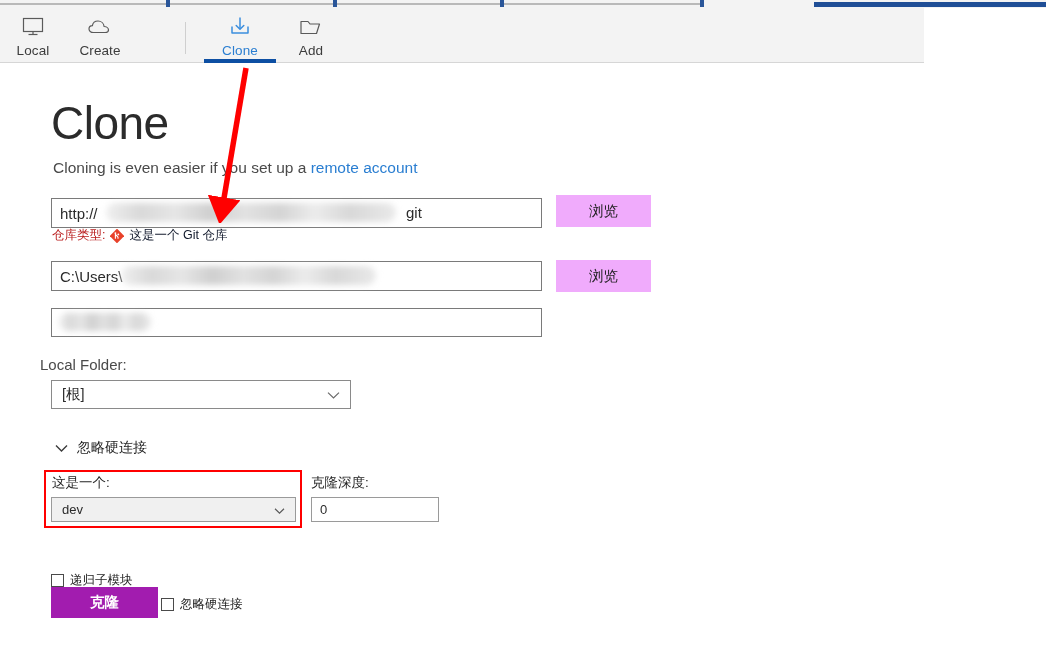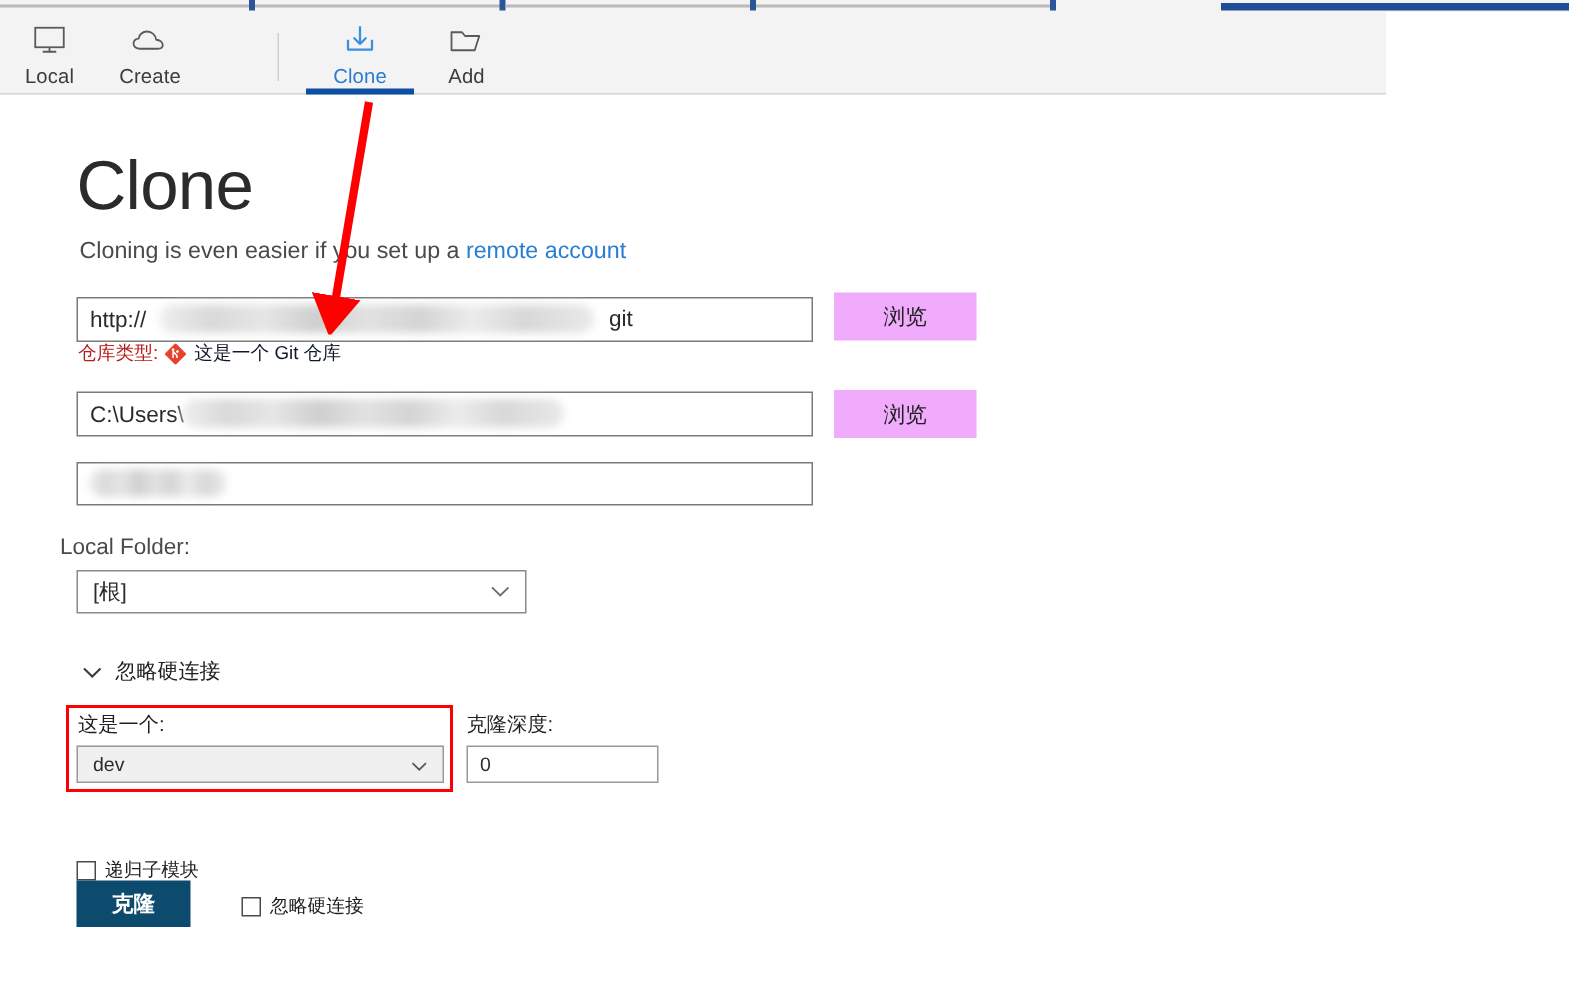--- a/index.html
+++ b/index.html
@@ -226,23 +226,23 @@
     height: 13px;
     border: 1px solid #4a4a4a;
     background: #fff;
     box-sizing: border-box;
   }
 
   .clone-btn {
     position: absolute;
     left: 51px;
     top: 587px;
-    width: 76px;
+    width: 107px;
     height: 31px;
-    background: #0c4a6e;
+    background: #a21caf;
     color: #ffffff;
     border: none;
     font-size: 14.5px;
     font-weight: bold;
     font-family: "Liberation Sans", sans-serif;
     cursor: default;
   }
 
   
   .arrow-svg {

